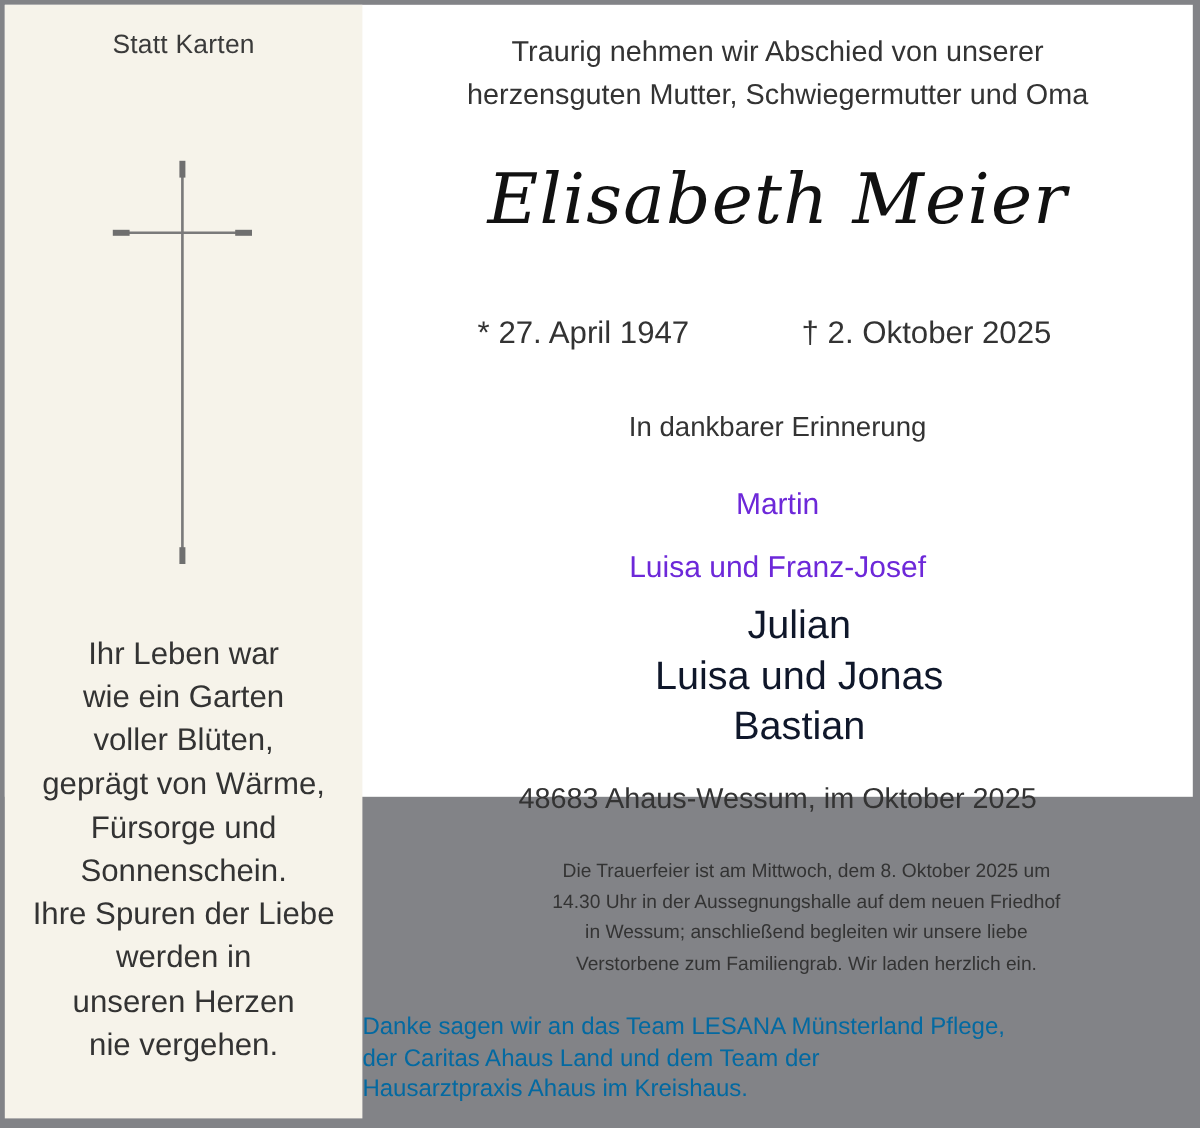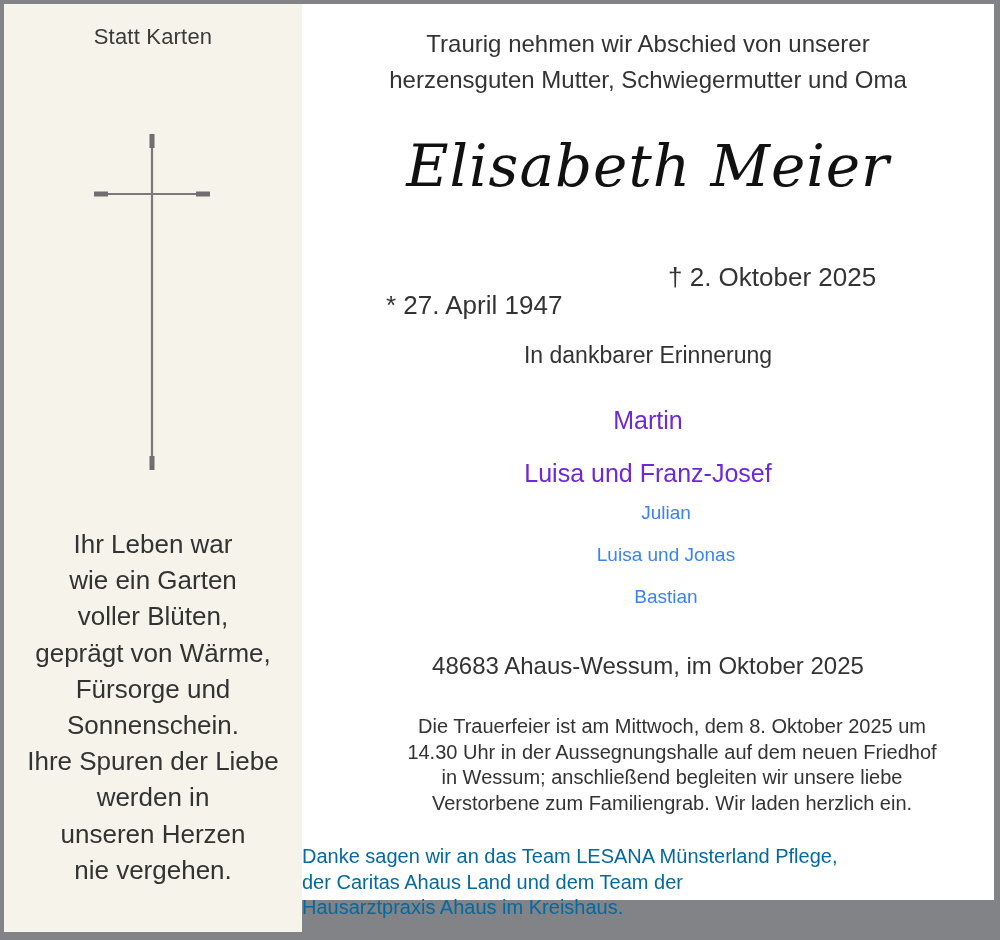--- a/index.html
+++ b/index.html
@@ -1,36 +1,36 @@
 <!DOCTYPE html>
 <html><head>
 <meta charset="utf-8">
 <style>
   html,body{margin:0;padding:0;}
   body{width:1000px;height:940px;background:#828387;position:relative;overflow:hidden;
        font-family:"Liberation Sans","DejaVu Sans",sans-serif;color:#2a2a2a;}
-  .card{position:absolute;left:4px;top:4px;width:990px;height:896px;background:#ffffff;}
+  .card{position:absolute;left:4px;top:4px;width:990px;height:660px;background:#ffffff;}
   .sidebar{position:absolute;left:0;top:0;width:298px;height:928px;background:#f6f3ea;}
   .main{position:absolute;left:298px;top:0;width:692px;height:928px;}
   .c{position:absolute;left:0;right:0;text-align:center;white-space:nowrap;font-weight:300;}
   .statt{top:20px;font-size:22px;color:#3a3a3a;letter-spacing:0.2px;}
   .cross{position:absolute;left:88px;top:128px;width:120px;height:340px;}
   .poem{position:absolute;left:0;right:0;top:522px;text-align:center;font-size:26px;line-height:36.2px;color:#333;}
   .poem div{white-space:nowrap;}
   .intro{top:22px;font-size:24px;line-height:36px;color:#333;}
   .name{top:128px;font-family:"DejaVu Serif","Liberation Serif",serif;font-style:italic;font-size:58px;color:#111;letter-spacing:1px;}
   .maiden{top:214px;font-size:22px;color:#444;}
   .dates{position:absolute;left:0;right:0;top:258px;font-size:26px;color:#333;}
-  .birth{position:absolute;left:84px;margin-top:28px;}
+  .birth{position:absolute;left:96px;}
   .death{position:absolute;left:366px;}
   .memory{top:338px;font-size:23px;color:#333;}
   .f-strong{font-size:25px;color:#6d28d9;font-weight:400;}
-  .f-light{font-size:19px;color:#3b82f6;padding-left:36px;}
+  .f-light{font-size:33px;color:#0f172a;padding-left:36px;}
   .place{top:648px;font-size:24px;color:#333;}
-  .service{position:absolute;left:0;right:0;top:710px;text-align:center;font-size:20px;line-height:25.5px;color:#333;margin-left:48px;}
+  .service{position:absolute;left:0;right:0;top:710px;text-align:center;font-size:16px;line-height:25.5px;color:#333;margin-left:48px;}
   .service div,.thanks div{white-space:nowrap;}
   .thanks{position:absolute;left:0;right:0;top:840px;font-size:20px;line-height:25.5px;color:#0369a1;}
 </style>
 </head>
 <body>
 
 <div class="card">
   <div class="sidebar">
     <div class="c statt">Statt Karten</div>
     <svg class="cross" viewBox="0 0 120 340">

